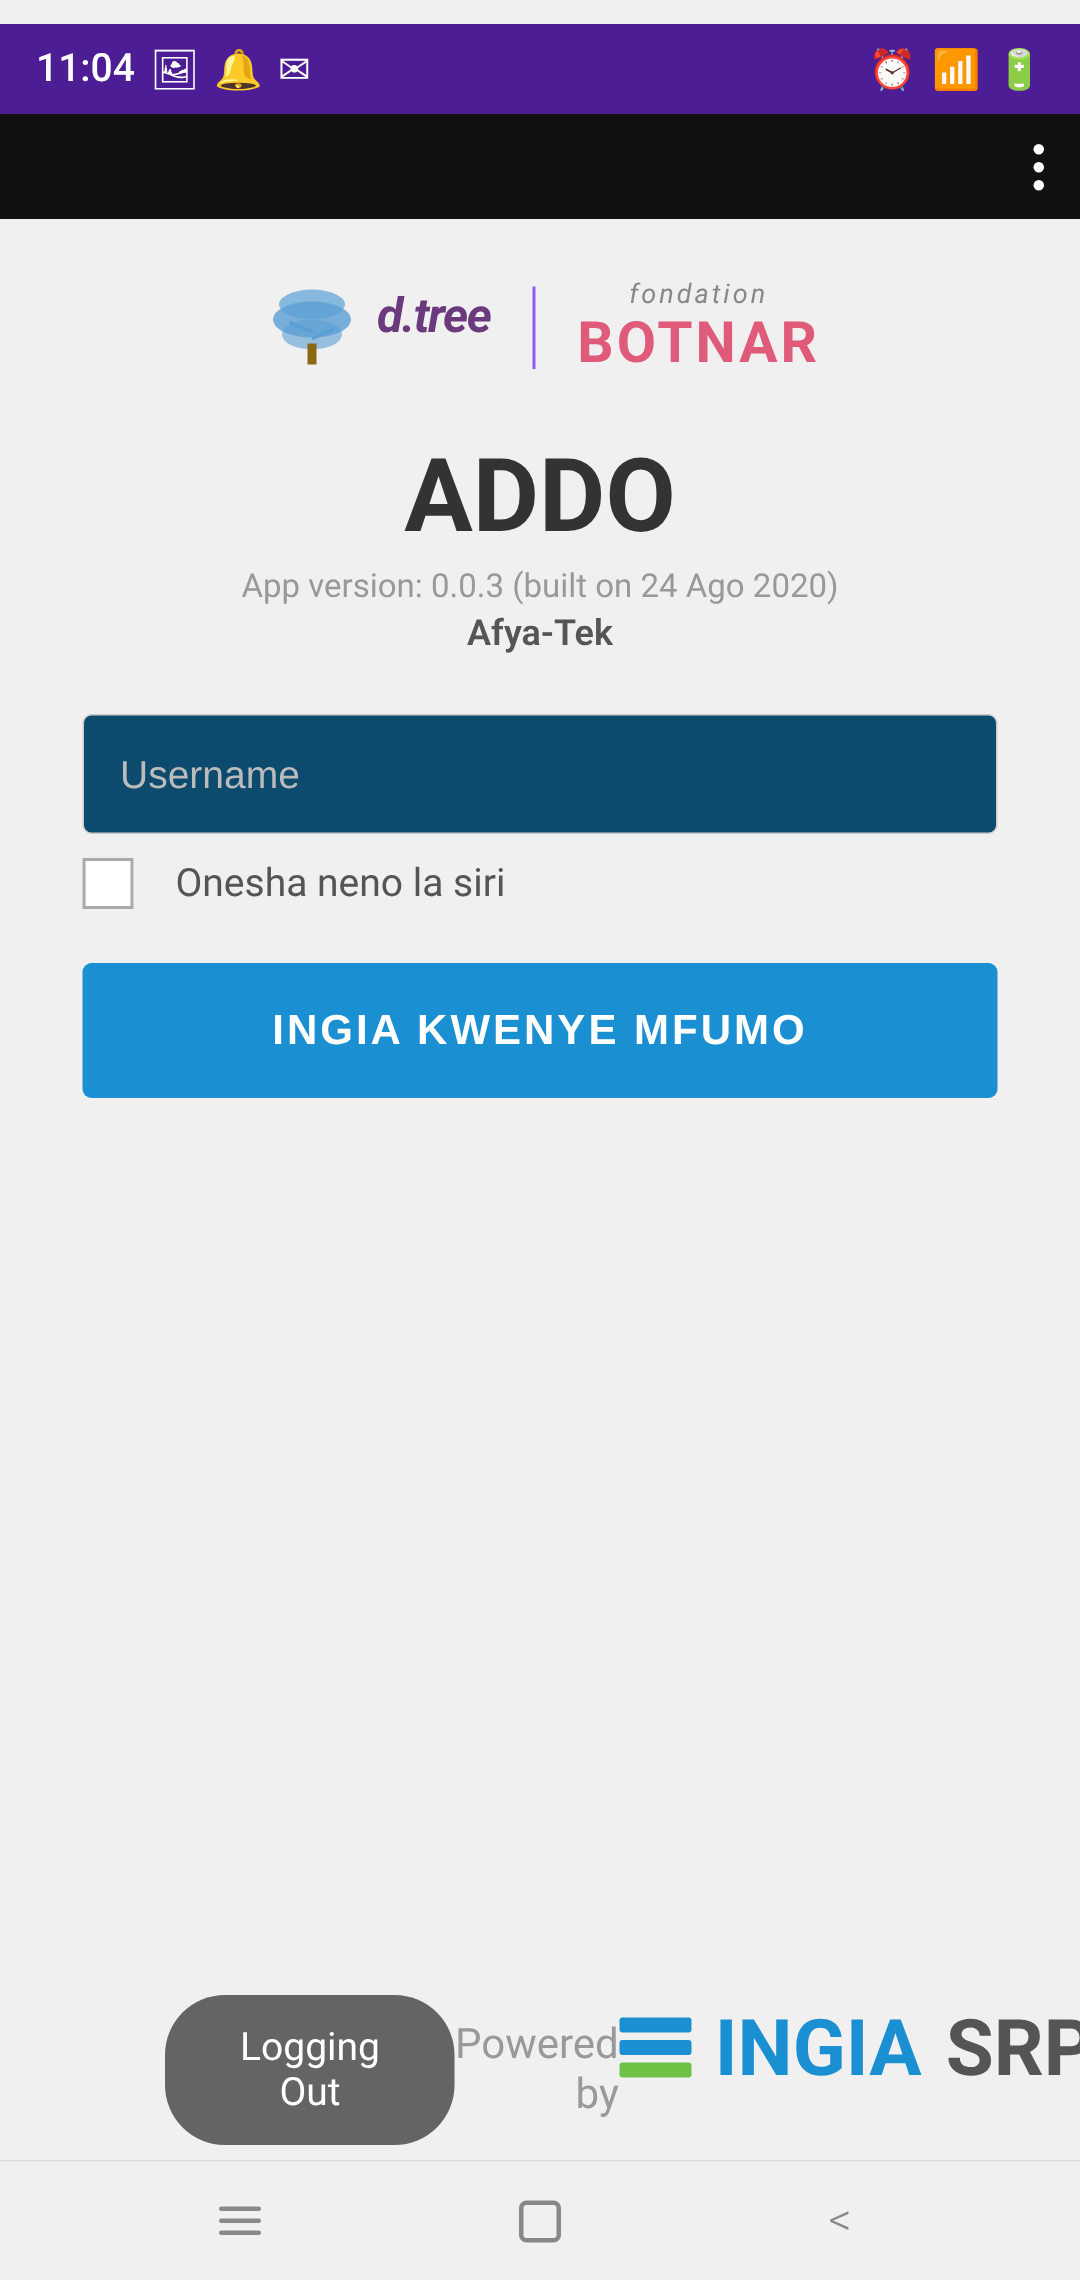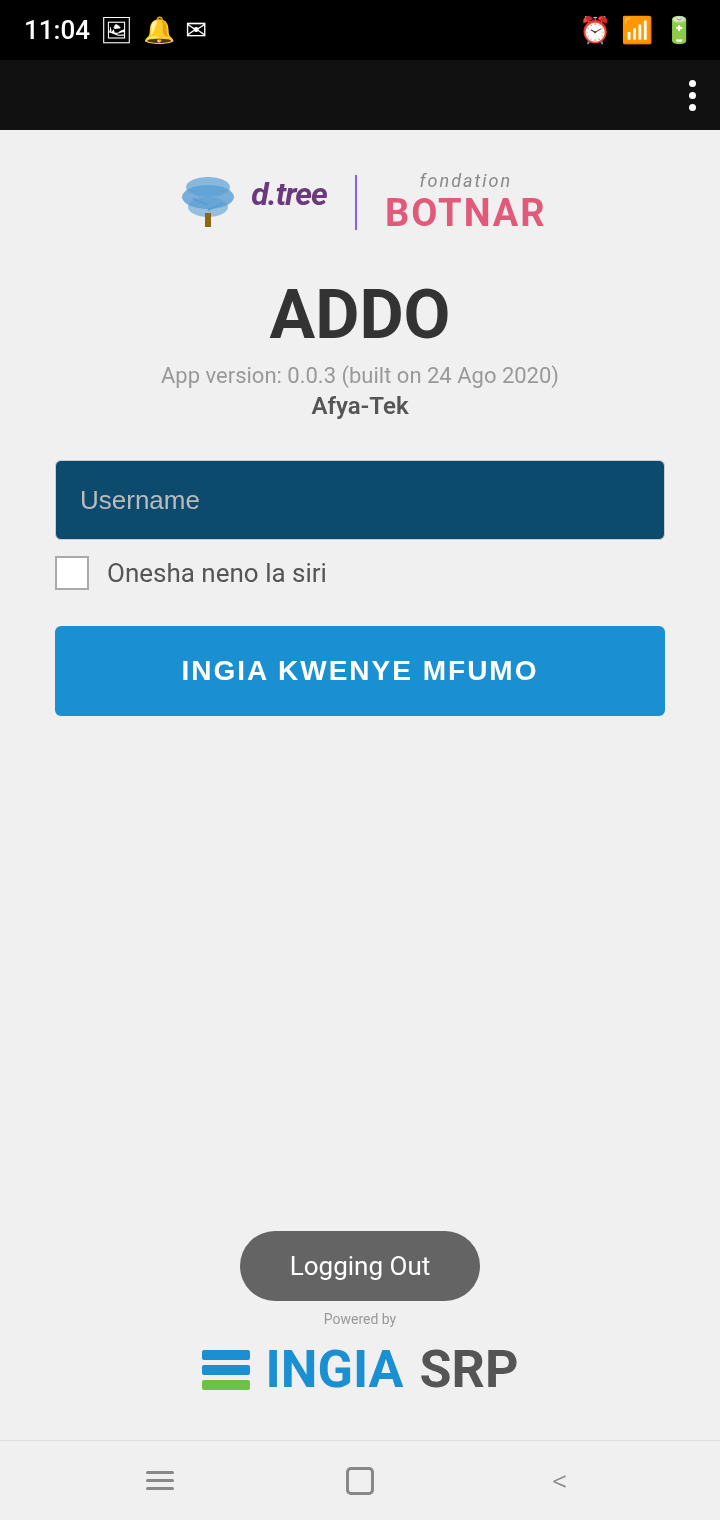--- a/index.html
+++ b/index.html
@@ -10,30 +10,31 @@
       height: 1520px;
       font-family: 'Roboto', Arial, sans-serif;
       background: #f0f0f0;
       display: flex;
       flex-direction: column;
       overflow: hidden;
     }
 
     
     .status-bar {
-      background: #000000;
+      background: #4c1d95;
       height: 60px;
       display: flex;
       align-items: center;
       justify-content: space-between;
       padding: 0 24px;
       color: #fff;
       font-size: 26px;
       font-weight: 500;
       flex-shrink: 0;
+      margin-top: 16px;
     }
     .status-left { display: flex; align-items: center; gap: 10px; }
     .status-right { display: flex; align-items: center; gap: 10px; }
 
     
     .top-bar {
       background: #111;
       height: 70px;
       display: flex;
       align-items: center;
@@ -157,21 +158,21 @@
     }
 
     .input-field::placeholder {
       color: #bbb;
     }
 
     
     .checkbox-row {
       display: flex;
       align-items: center;
-      gap: 18px;
+      gap: 28px;
       width: 100%;
       margin-bottom: 36px;
     }
 
     .show-password-checkbox {
       width: 34px;
       height: 34px;
       border: 2px solid #aaa;
       background: #fff;
       cursor: pointer;
@@ -210,23 +211,23 @@
       padding: 20px 50px;
       color: #fff;
       font-size: 26px;
       text-align: center;
       margin-bottom: 10px;
       align-self: center;
     }
 
     
     .powered-by-text {
-      font-size: 14px;
+      font-size: 28px;
       color: #999;
-      text-align: center;
+      text-align: right;
       margin-bottom: 12px;
     }
 
     
     .opensrp-logo {
       display: flex;
       align-items: center;
       justify-content: center;
       gap: 16px;
       margin-bottom: 40px;
@@ -287,21 +288,20 @@
 
     .nav-chevron {
       font-size: 30px;
       color: #888;
       font-weight: 300;
     }
 
     .bottom-section {
       width: 100%;
       display: flex;
-      flex-direction: column;
       align-items: center;
       padding: 0 55px;
     }
   </style>
 </head>
 <body>
 
 <div class="status-bar">
   <div class="status-left">
     <span>11:04</span>

